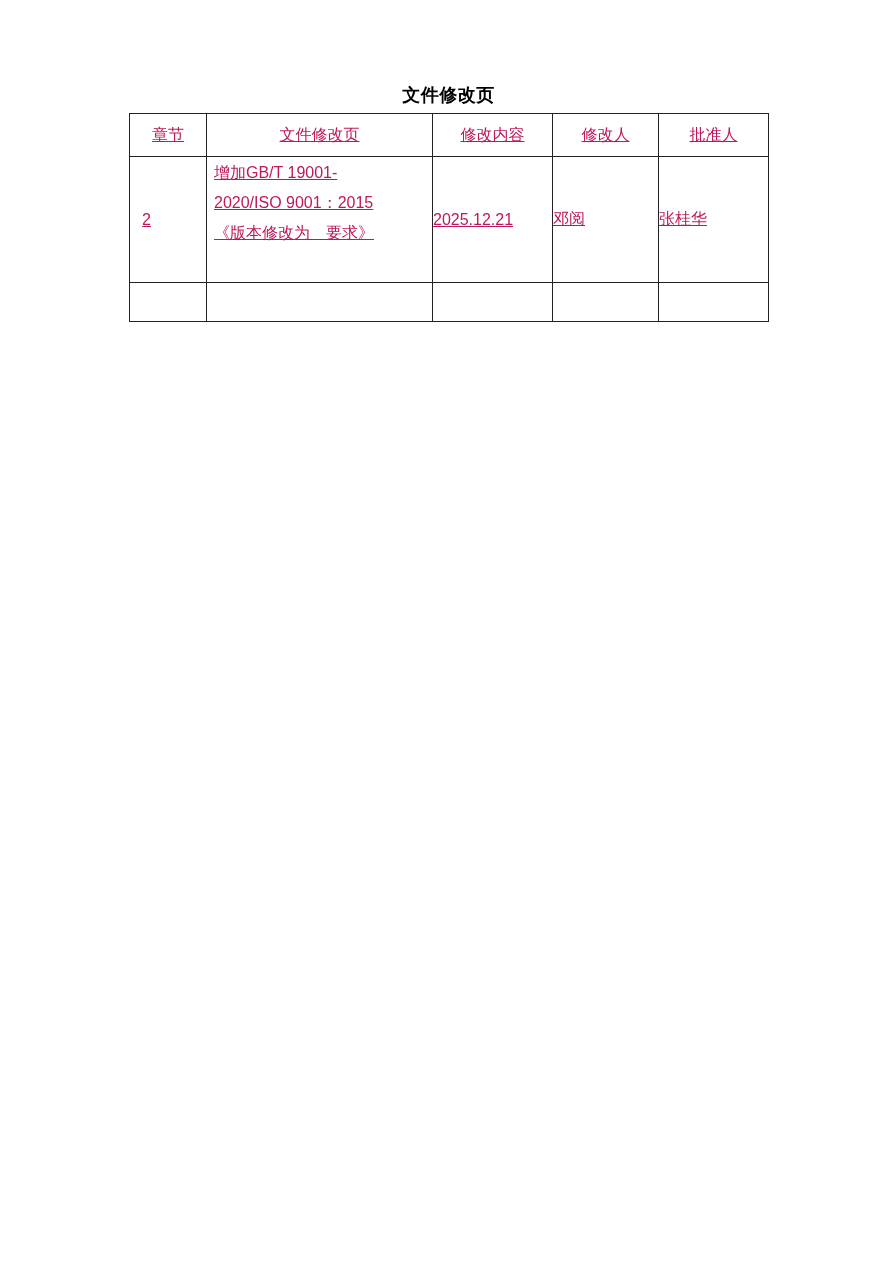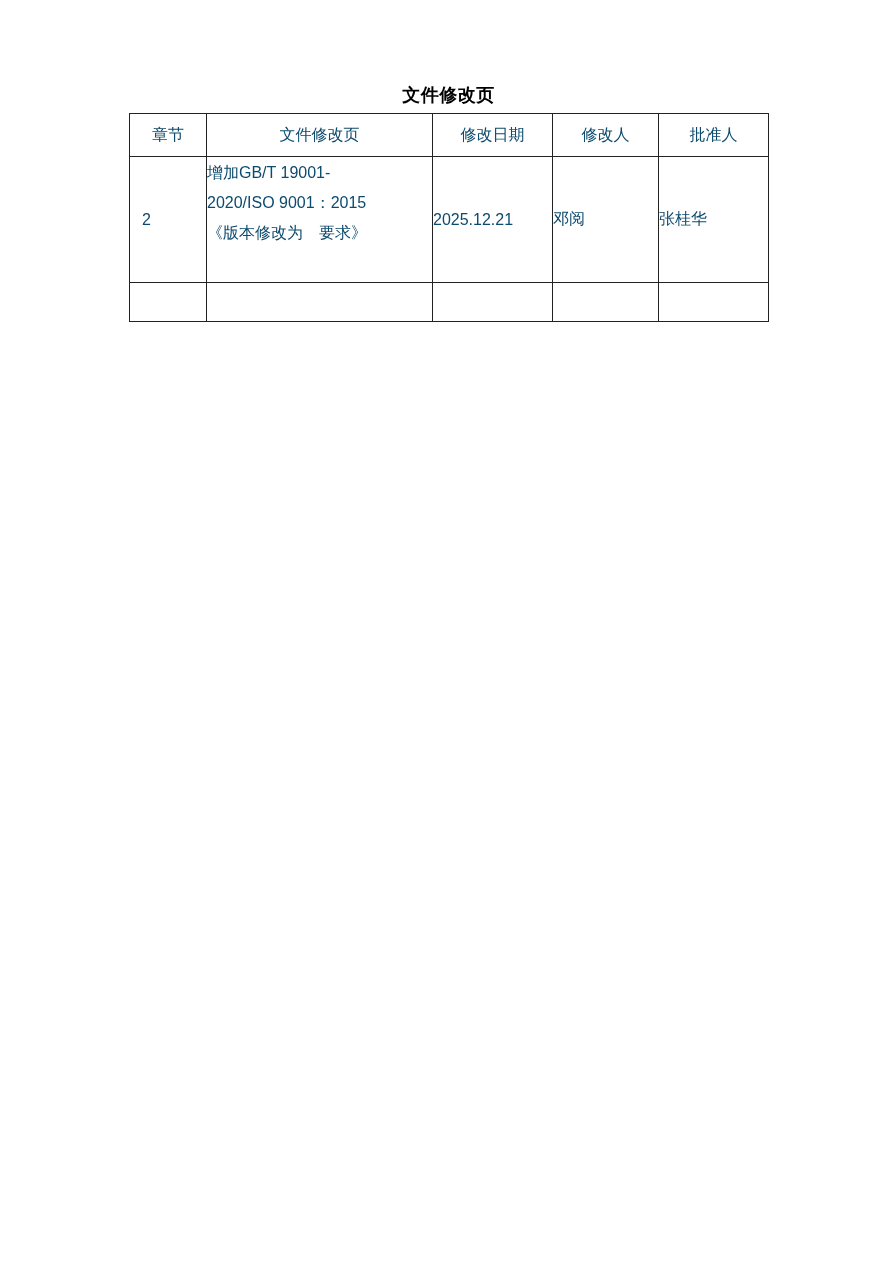--- a/index.html
+++ b/index.html
@@ -33,40 +33,42 @@
   }
   table.mod-table {
     border-collapse: collapse;
     table-layout: fixed;
     width: 639px;
   }
   .mod-table th, .mod-table td {
     border: 1px solid #222222;
     font-size: 16px;
     font-weight: 400;
-    color: #0c4a6e;
+    color: #be185d;
     vertical-align: middle;
     overflow: hidden;
+    text-decoration: underline;
   }
   .mod-table th {
     text-align: center;
     height: 43px;
   }
   tr.row-1 { height: 126px; }
   tr.row-2 { height: 61px; }
   tr.row-3 { height: 39px; }
 
   td.cell-chapter {
     text-align: left;
     padding-left: 12px;
   }
   td.cell-content { text-align: center; }
   td.cell-content.top-align {
     vertical-align: top;
     text-align: left;
+    padding-left: 7px;
     padding-top: 1px;
   }
   .content-line { line-height: 30px; white-space: nowrap; }
   td.cell-content .centered-line { text-align: center; }
   td.cell-date, td.cell-modifier, td.cell-approver {
     text-align: left;
   }
 </style>
 </head>
 <body>
@@ -81,21 +83,21 @@
         <col style="width:77px">
         <col style="width:226px">
         <col style="width:120px">
         <col style="width:106px">
         <col style="width:110px">
       </colgroup>
       <thead>
         <tr class="header-row">
           <th>章节</th>
           <th>文件修改页</th>
-          <th>修改日期</th>
+          <th>修改内容</th>
           <th>修改人</th>
           <th>批准人</th>
         </tr>
       </thead>
       <tbody>
         <tr class="row-1">
           <td class="cell-chapter">2</td>
           <td class="cell-content top-align">
             <div class="content-line">增加GB/T 19001-</div>
             <div class="content-line">2020/ISO 9001：2015</div>

